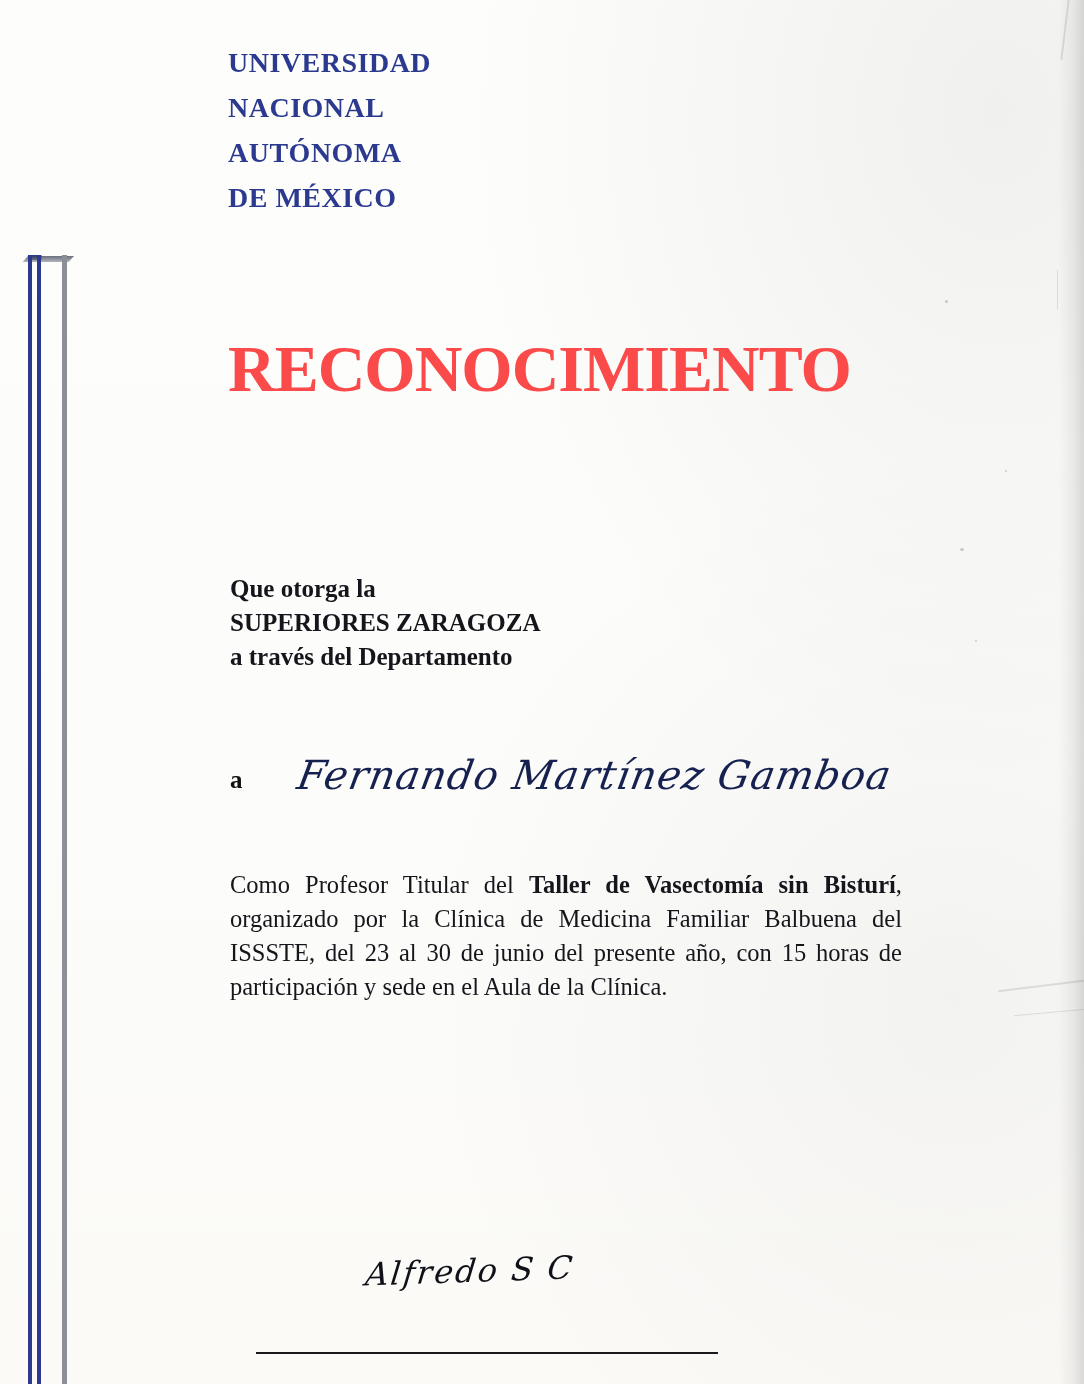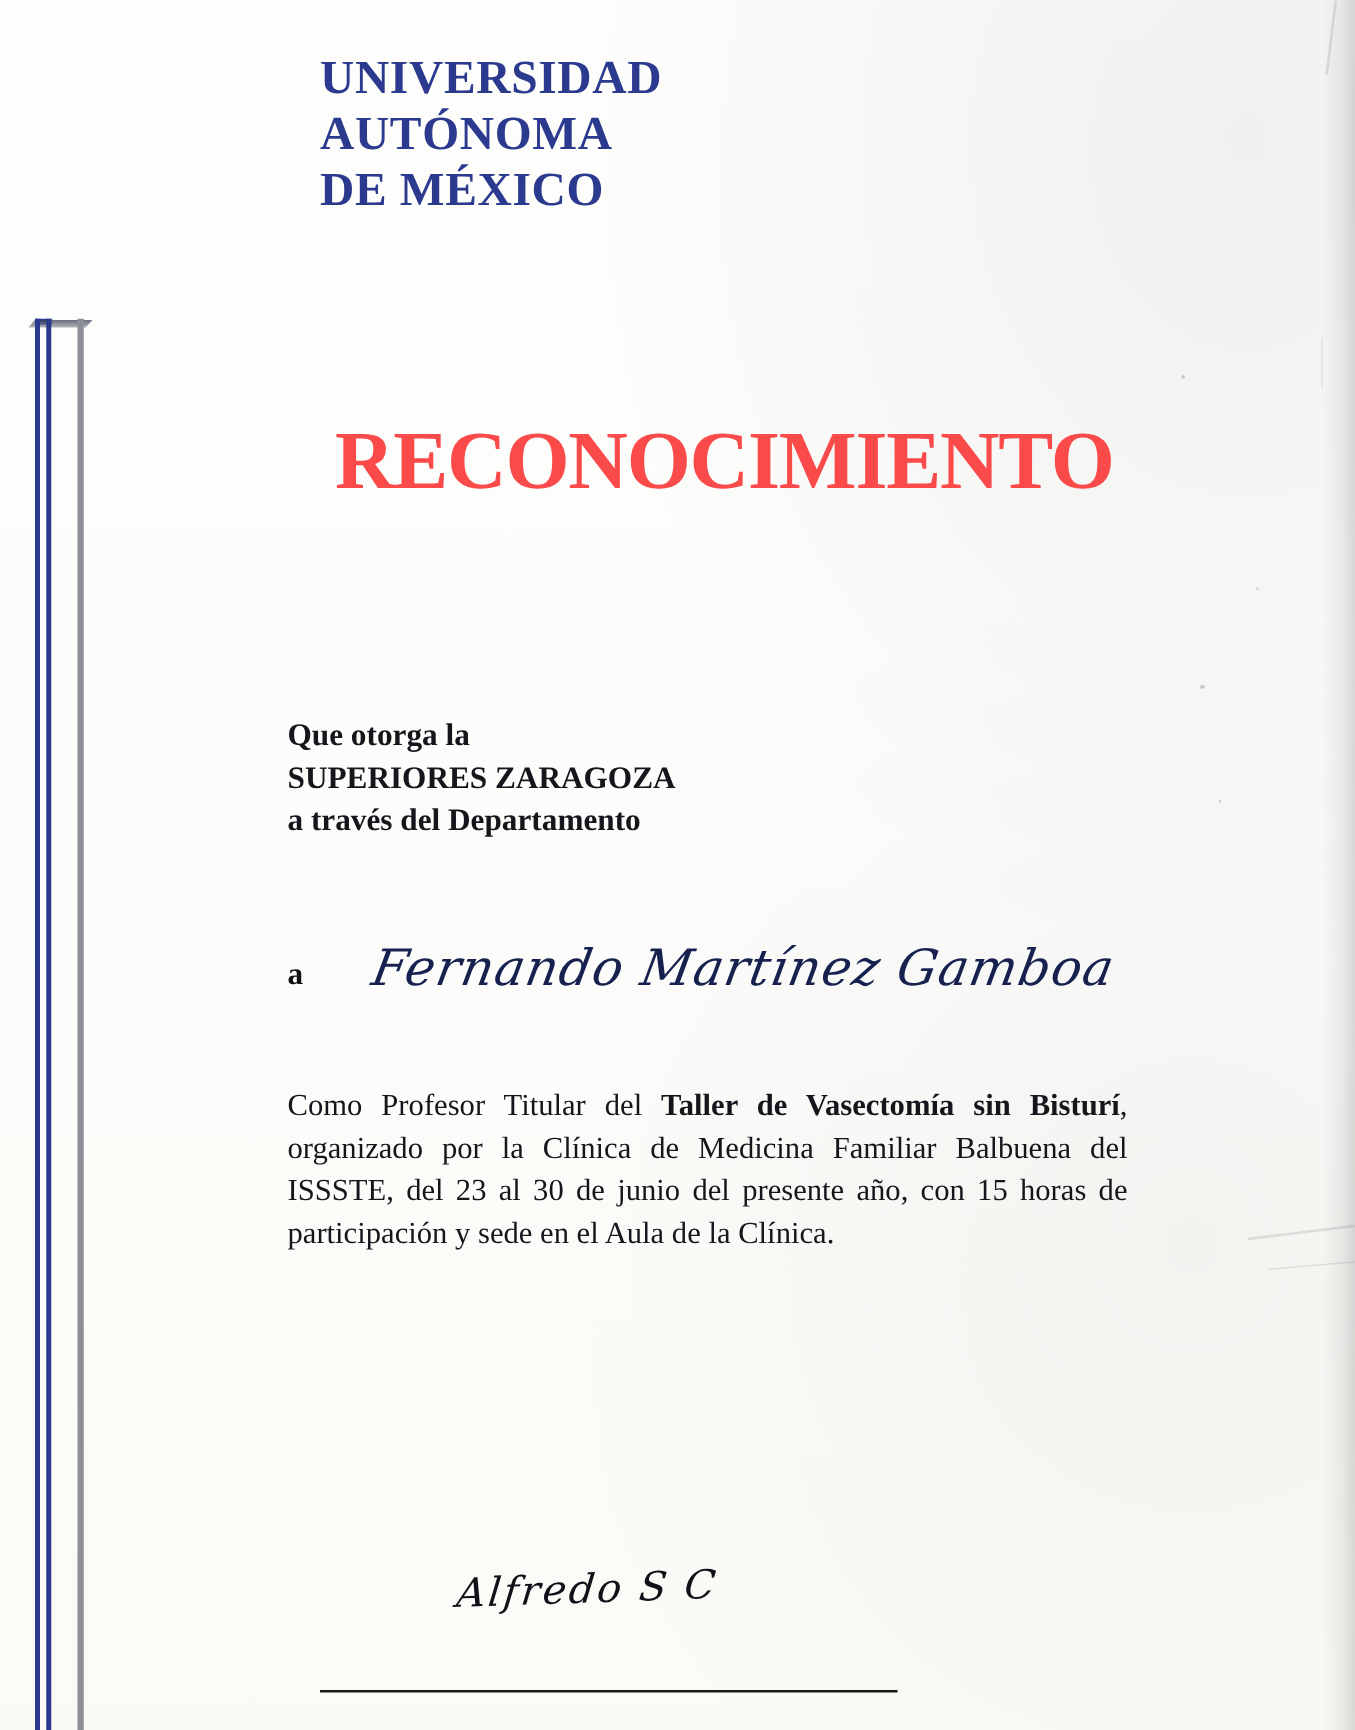--- a/index.html
+++ b/index.html
@@ -80,41 +80,39 @@
   }
 
   
   .unam {
     position: absolute;
     top: 40px;
     left: 228px;
     color: #2b3a8f;
     font-family: "Liberation Serif", serif;
     font-weight: bold;
-    font-size: 38px;
+    font-size: 28px;
     line-height: 45px;
     letter-spacing: 0.5px;
-    margin-left: 28px;
   }
   .unam div { white-space: nowrap; }
 
   
   .title {
     position: absolute;
     top: 334px;
     left: 228px;
     width: 800px;
     color: #fb4a4a;
     font-family: "Liberation Serif", serif;
     font-weight: bold;
     font-size: 66px;
     line-height: 70px;
     letter-spacing: -1px;
     white-space: nowrap;
-    margin-left: 40px;
   }
 
   
   .grant {
     position: absolute;
     top: 572px;
     left: 230px;
     width: 720px;
     font-weight: bold;
     font-size: 25px;
@@ -232,20 +230,21 @@
   <div class="crease c3"></div>
   <div class="crease c4"></div>
 
   <div class="speck" style="top:300px;left:945px;width:3px;height:3px;"></div>
   <div class="speck" style="top:470px;left:1005px;width:2px;height:2px;"></div>
   <div class="speck" style="top:548px;left:960px;width:4px;height:3px;"></div>
   <div class="speck" style="top:640px;left:975px;width:2px;height:2px;"></div>
 
   <div class="unam">
     <div>UNIVERSIDAD</div>
+    <div>NACIONAL</div>
     <div>AUTÓNOMA</div>
     <div>DE MÉXICO</div>
   </div>
 
   <div class="top-cap"></div>
   <div class="top-cap2"></div>
   <div class="side-bars">
     <div class="bar b1"></div>
     <div class="bar b2"></div>
     <div class="bar b3"></div>

